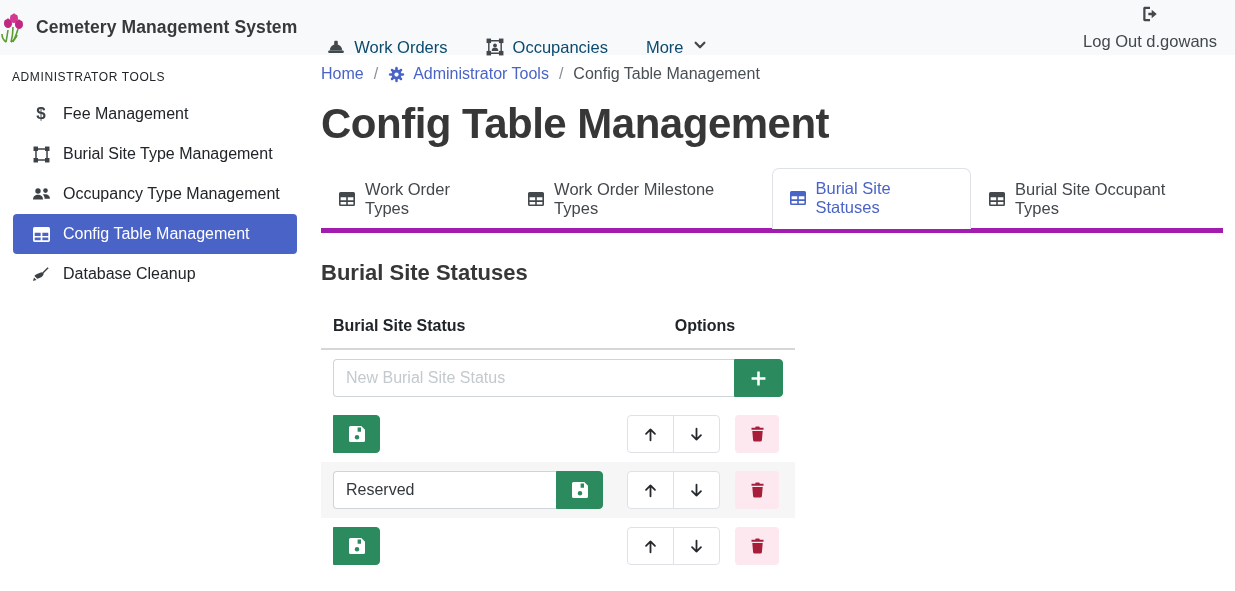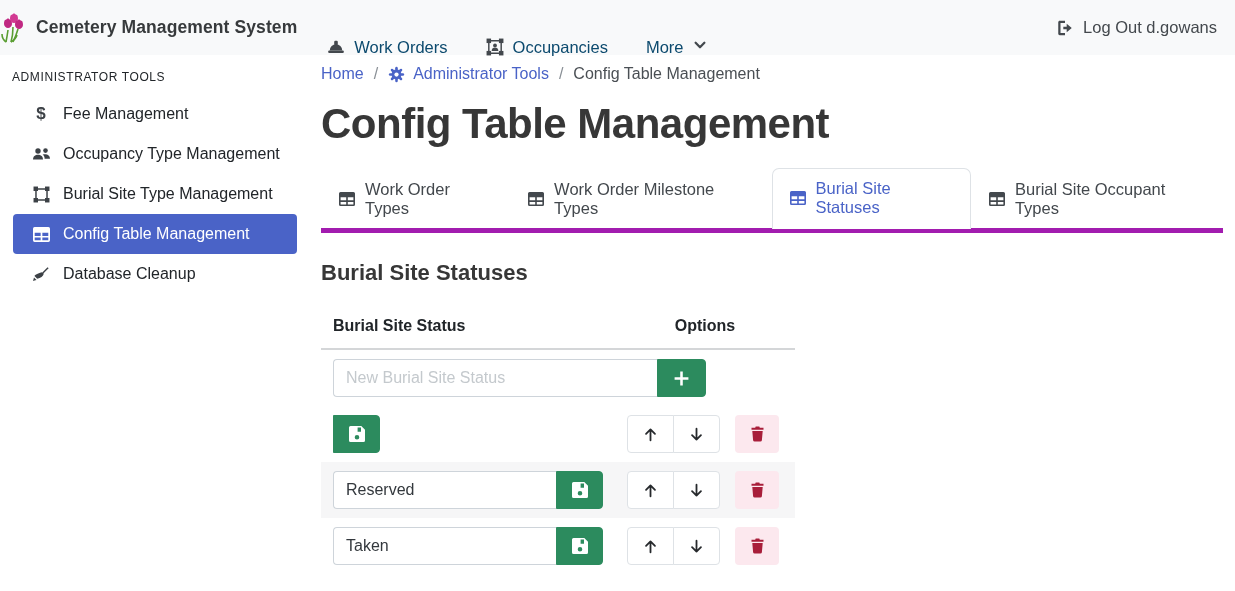--- a/index.html
+++ b/index.html
@@ -14,21 +14,21 @@
   .navbar {
     position:absolute; top:0; left:0; width:1235px; height:55px;
     background:#f8f9fa; display:flex; align-items:center; padding:0 18px 0 0;
   }
   .brand { display:flex; align-items:center; gap:10px; cursor:pointer; }
   .brand-title { font-size:17.5px; font-weight:bold; color:#373a3c; letter-spacing:.1px; }
   .nav-items { display:flex; align-items:center; margin-left:30px; gap:38px; }
   .nav-item { display:flex; align-items:flex-start; gap:9px; font-size:16.5px; color:#0c4a6e; cursor:pointer;margin-top:40px; }
   .nav-item .ic { color:#43484d; }
   .nav-spacer { flex:1; }
-  .logout { display:flex; align-items:center; gap:9px; font-size:16.5px; color:#43484d; cursor:pointer; }
+  .logout { display:flex; align-items:center; gap:9px; font-size:16.5px; color:#43484d; cursor:pointer;flex-direction:column; }
 
   
   .sidebar { position:absolute; top:55px; left:0; width:310px; }
   .sidebar-heading {
     margin:15px 0 10px 12px; font-size:12px; color:#212529;
     letter-spacing:.6px; text-transform:uppercase;
   }
   .side-item {
     display:flex; align-items:center; height:40px; margin:0 13px;
     padding:0 10px 0 16px; border-radius:4px; cursor:pointer;
@@ -81,21 +81,21 @@
     height:38px; flex:1; min-width:0; border:1px solid #ced4da; border-right:none;
     border-radius:4px 0 0 4px; padding:0 12px; font-size:16px; color:#33383d;
     font-family:inherit; outline:none; background:#fff;
   }
   .text-input::placeholder { color:#c4c9cd; }
   .btn-green {
     width:47px; height:38px; background:#2c8b5e; border:1px solid #2c8b5e;
     border-radius:0 4px 4px 0; display:flex; align-items:center; justify-content:center;
     cursor:pointer; color:#fff;
   }
-  .ig-new { width:373px; }
+  .ig-new { width:450px; }
   .ig-new .btn-green { width:49px; }
   .ig-save { width:270px; }
 
   .options-cell { display:flex; align-items:center; gap:15px; }
   .btn-group { display:flex; }
   .btn-move {
     width:47px; height:38px; background:#fff; border:1px solid #dee2e6;
     display:flex; align-items:center; justify-content:center; cursor:pointer; color:#26292c;
   }
   .btn-move.up { border-radius:4px 0 0 4px; }
@@ -184,45 +184,45 @@
 <div class="sidebar">
   <div class="sidebar-heading">ADMINISTRATOR TOOLS</div>
 
   <div class="side-item">
     <span class="ic" style="font-size:17px;font-weight:bold;">$</span>
     <span>Fee Management</span>
   </div>
 
   <div class="side-item">
     <span class="ic">
-      <svg width="19" height="16" viewBox="0 0 19 16" fill="currentColor">
-        <circle cx="6" cy="5" r="2.7"></circle>
-        <path d="M1 13.5 c0-3.2 2.2-4.8 5-4.8 s5 1.6 5 4.8 z"></path>
-        <circle cx="13.5" cy="4.6" r="2.3"></circle>
-        <path d="M12.4 8.3 c3-.4 5.6 1.2 5.6 4.4 h-5.4 c0-1.8-.7-3.3-2-4.1 z"></path>
-      </svg>
-    </span>
-    <span>Occupancy Type Management</span>
-  </div>
-
-  <div class="side-item">
-    <span class="ic">
       <svg width="17" height="17" viewBox="0 0 16 16">
         <g stroke="currentColor" stroke-width="1.4" fill="none">
           <path d="M4 2.8 h8 M2.8 4 v8 M13.2 4 v8 M4 13.2 h8"></path>
         </g>
         <g fill="currentColor">
           <rect x="0.5" y="0.5" width="4.2" height="4.2"></rect>
             <rect x="11.3" y="0.5" width="4.2" height="4.2"></rect>
           <rect x="0.5" y="11.3" width="4.2" height="4.2"></rect>
             <rect x="11.3" y="11.3" width="4.2" height="4.2"></rect>
         </g>
       </svg>
     </span>
     <span>Burial Site Type Management</span>
+  </div>
+
+  <div class="side-item">
+    <span class="ic">
+      <svg width="19" height="16" viewBox="0 0 19 16" fill="currentColor">
+        <circle cx="6" cy="5" r="2.7"></circle>
+        <path d="M1 13.5 c0-3.2 2.2-4.8 5-4.8 s5 1.6 5 4.8 z"></path>
+        <circle cx="13.5" cy="4.6" r="2.3"></circle>
+        <path d="M12.4 8.3 c3-.4 5.6 1.2 5.6 4.4 h-5.4 c0-1.8-.7-3.3-2-4.1 z"></path>
+      </svg>
+    </span>
+    <span>Occupancy Type Management</span>
   </div>
 
   <div class="side-item active">
     <span class="ic">
       <svg width="17" height="15" viewBox="0 0 16 14" fill="currentColor">
         <path d="M1.5 0 h13 a1.5 1.5 0 0 1 1.5 1.5 v11 a1.5 1.5 0 0 1 -1.5 1.5 h-13 A1.5 1.5 0 0 1 0 12.5 v-11 A1.5 1.5 0 0 1 1.5 0 z
                  M1.6 5.3 h5.6 v3 H1.6 z M8.8 5.3 h5.6 v3 H8.8 z M1.6 9.9 h5.6 v2.6 H1.6 z M8.8 9.9 h5.6 v2.6 H8.8 z" fill-rule="evenodd"></path>
       </svg>
     </span>
     <span>Config Table Management</span>
@@ -407,21 +407,20 @@
                   </svg>
               </span>
             </button>
           </div>
         </td>
       </tr>
 
       <tr>
         <td>
           <div class="input-group ig-save">
-            <input class="text-input" value="Taken" style="">
             <button class="btn-green">
               <span>
                 <svg width="16" height="16" viewBox="0 0 16 16">
                     <path fill="#ffffff" d="M1.5 0 h10.8 L16 3.7 V14.5 A1.5 1.5 0 0 1 14.5 16 h-13 A1.5 1.5 0 0 1 0 14.5 v-13 A1.5 1.5 0 0 1 1.5 0 z M8.6 1.4 v4.4 h3.4 V1.4 z M8 13.6 a2.3 2.3 0 1 0 0 -4.6 a2.3 2.3 0 0 0 0 4.6 z" fill-rule="evenodd"></path>
                   </svg>
               </span>
             </button>
           </div>
         </td>
         <td>

